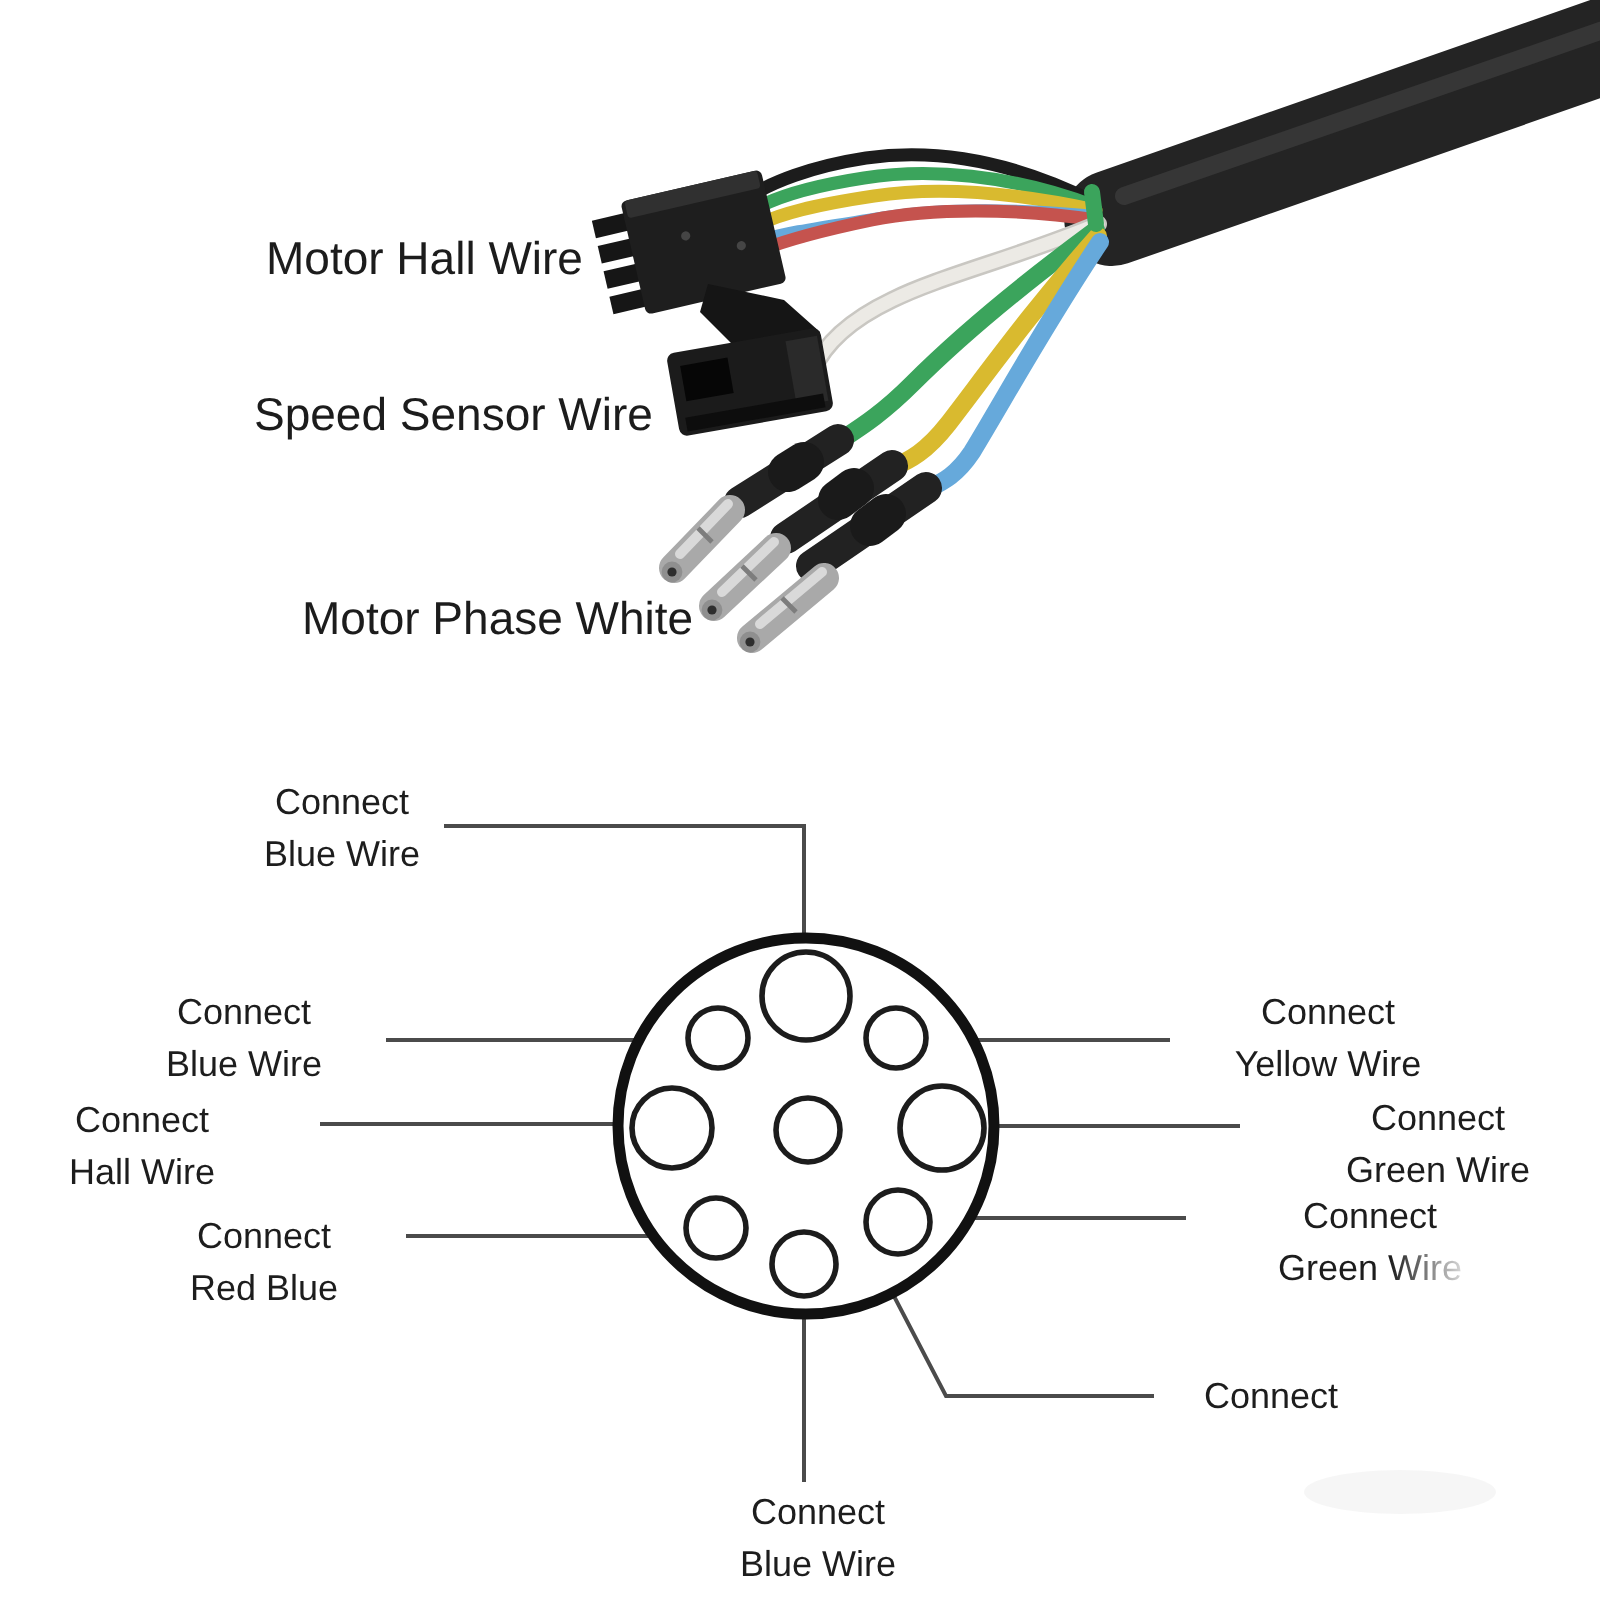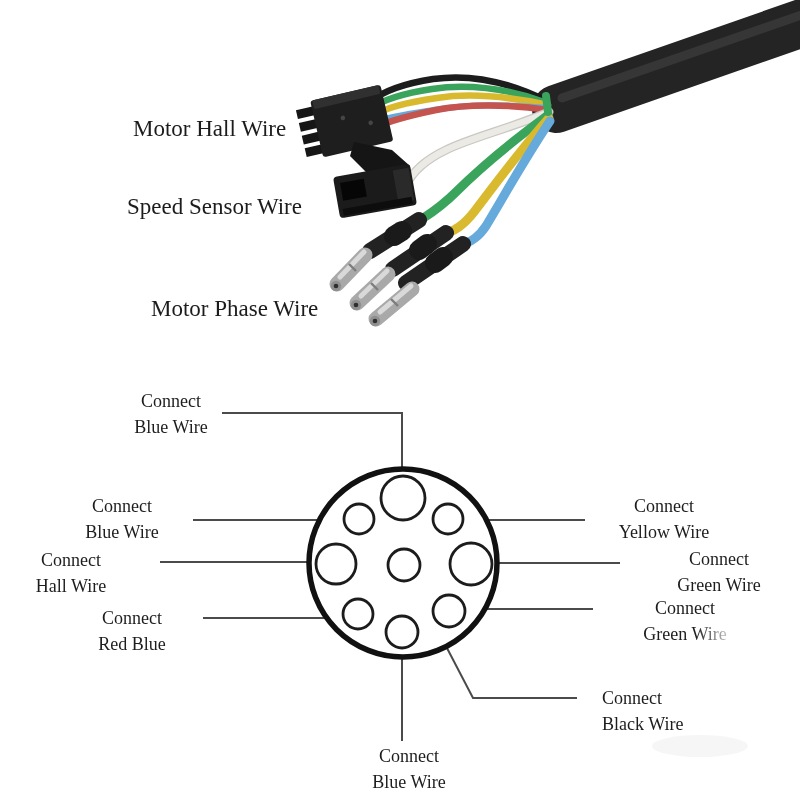--- a/index.html
+++ b/index.html
@@ -1,18 +1,18 @@
 <!DOCTYPE html>
 <html><head>
 <meta charset="utf-8">
 <style>
   html,body{margin:0;padding:0;background:#ffffff;}
   .page{
     position:relative;width:800px;height:800px;background:#ffffff;overflow:hidden;
-    font-family:Liberation Serif, serif;
+    font-family:Liberation Sans, sans-serif;
   }
   .art{position:absolute;left:0;top:0;width:800px;height:800px;}
   .photo-label{
     position:absolute;font-size:23px;line-height:24px;color:#1c1c1c;white-space:nowrap;
   }
   .pin-label{
     position:absolute;transform:translateX(-50%);text-align:center;
     font-size:18px;line-height:26px;color:#1d1d1d;white-space:nowrap;
   }
   .pin-label span{display:block;}
@@ -129,21 +129,21 @@
     <ellipse cx="700" cy="746" rx="48" ry="11" fill="#f4f4f4" opacity="0.85"></ellipse>
   </svg>
 
   <div class="photo-label" style="left:133px;top:117px">
     <span>Motor Hall Wire</span>
   </div>
   <div class="photo-label" style="left:127px;top:195px">
     <span>Speed Sensor Wire</span>
   </div>
   <div class="photo-label" style="left:151px;top:297px">
-    <span>Motor Phase Wire</span>
+    <span>Motor Phase White</span>
   </div>
 
   <div class="pin-label" style="left:171px;top:388px">
     <span>Connect</span>
     <span>Blue Wire</span>
   </div>
   <div class="pin-label" style="left:122px;top:493px">
     <span>Connect</span>
     <span>Blue Wire</span>
   </div>
@@ -166,19 +166,18 @@
   <div class="pin-label" style="left:685px;top:595px">
     <span>Connect</span>
     <span>Green Wire</span>
   </div>
   <div class="pin-label" style="left:409px;top:743px">
     <span>Connect</span>
     <span>Blue Wire</span>
   </div>
   <div class="pin-label left-align" style="left:602px;top:685px">
     <span>Connect</span>
-    <span>Black Wire</span>
   </div>
 
   <div class="fade" style="left:695px;top:616px;width:55px;height:26px"></div>
   <div class="fade soft" style="left:710px;top:521px;width:28px;height:22px"></div>
 
 </div>
 
 </body></html>

